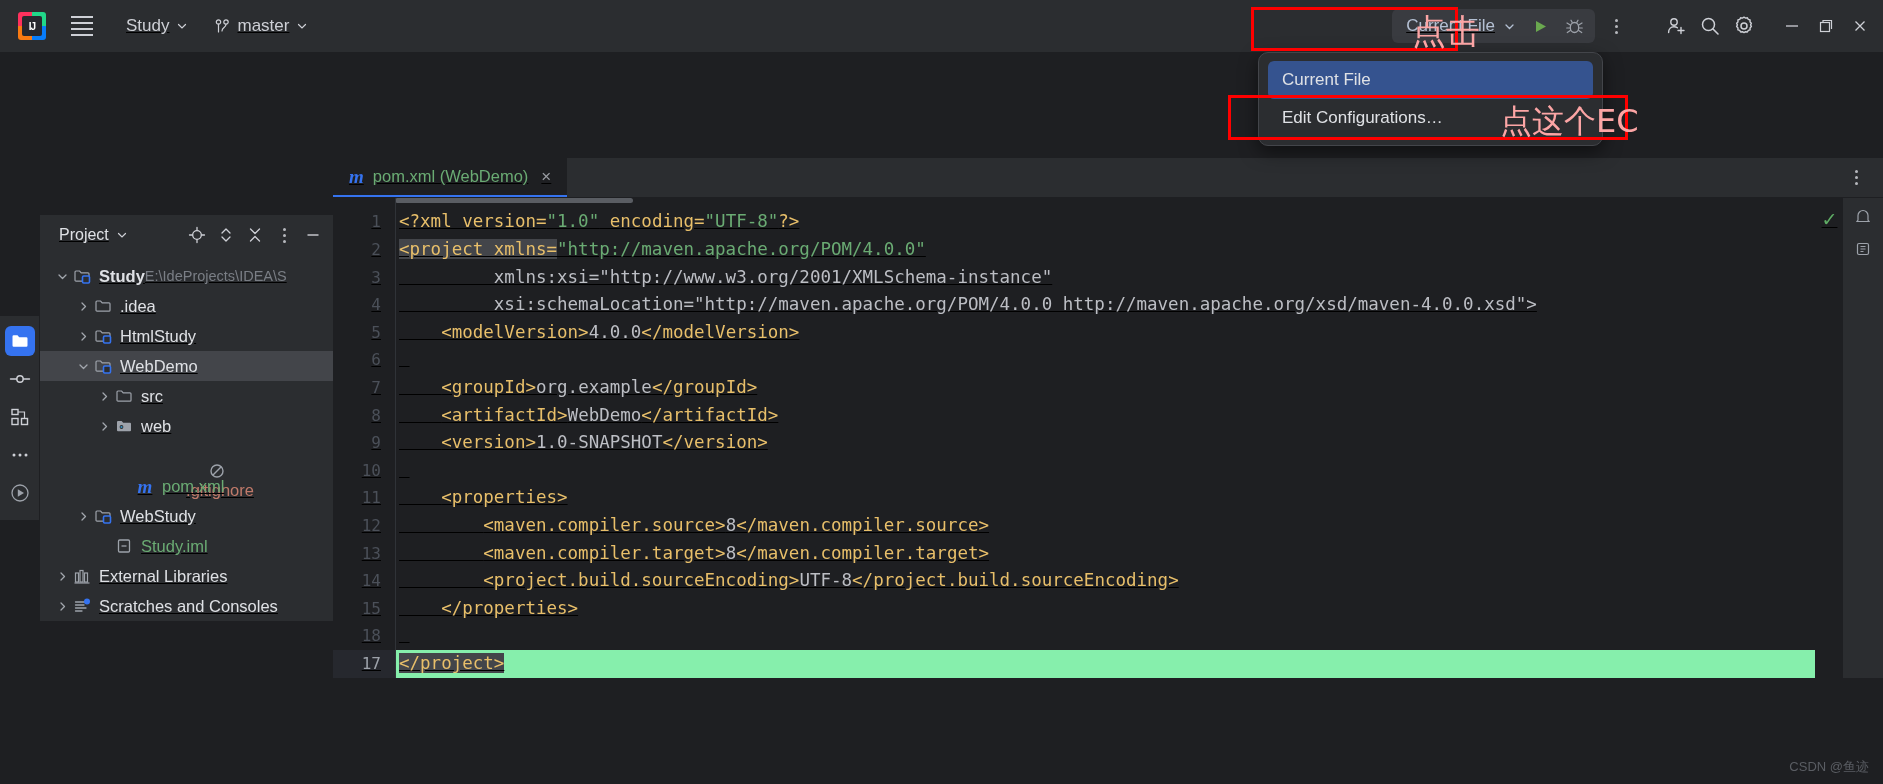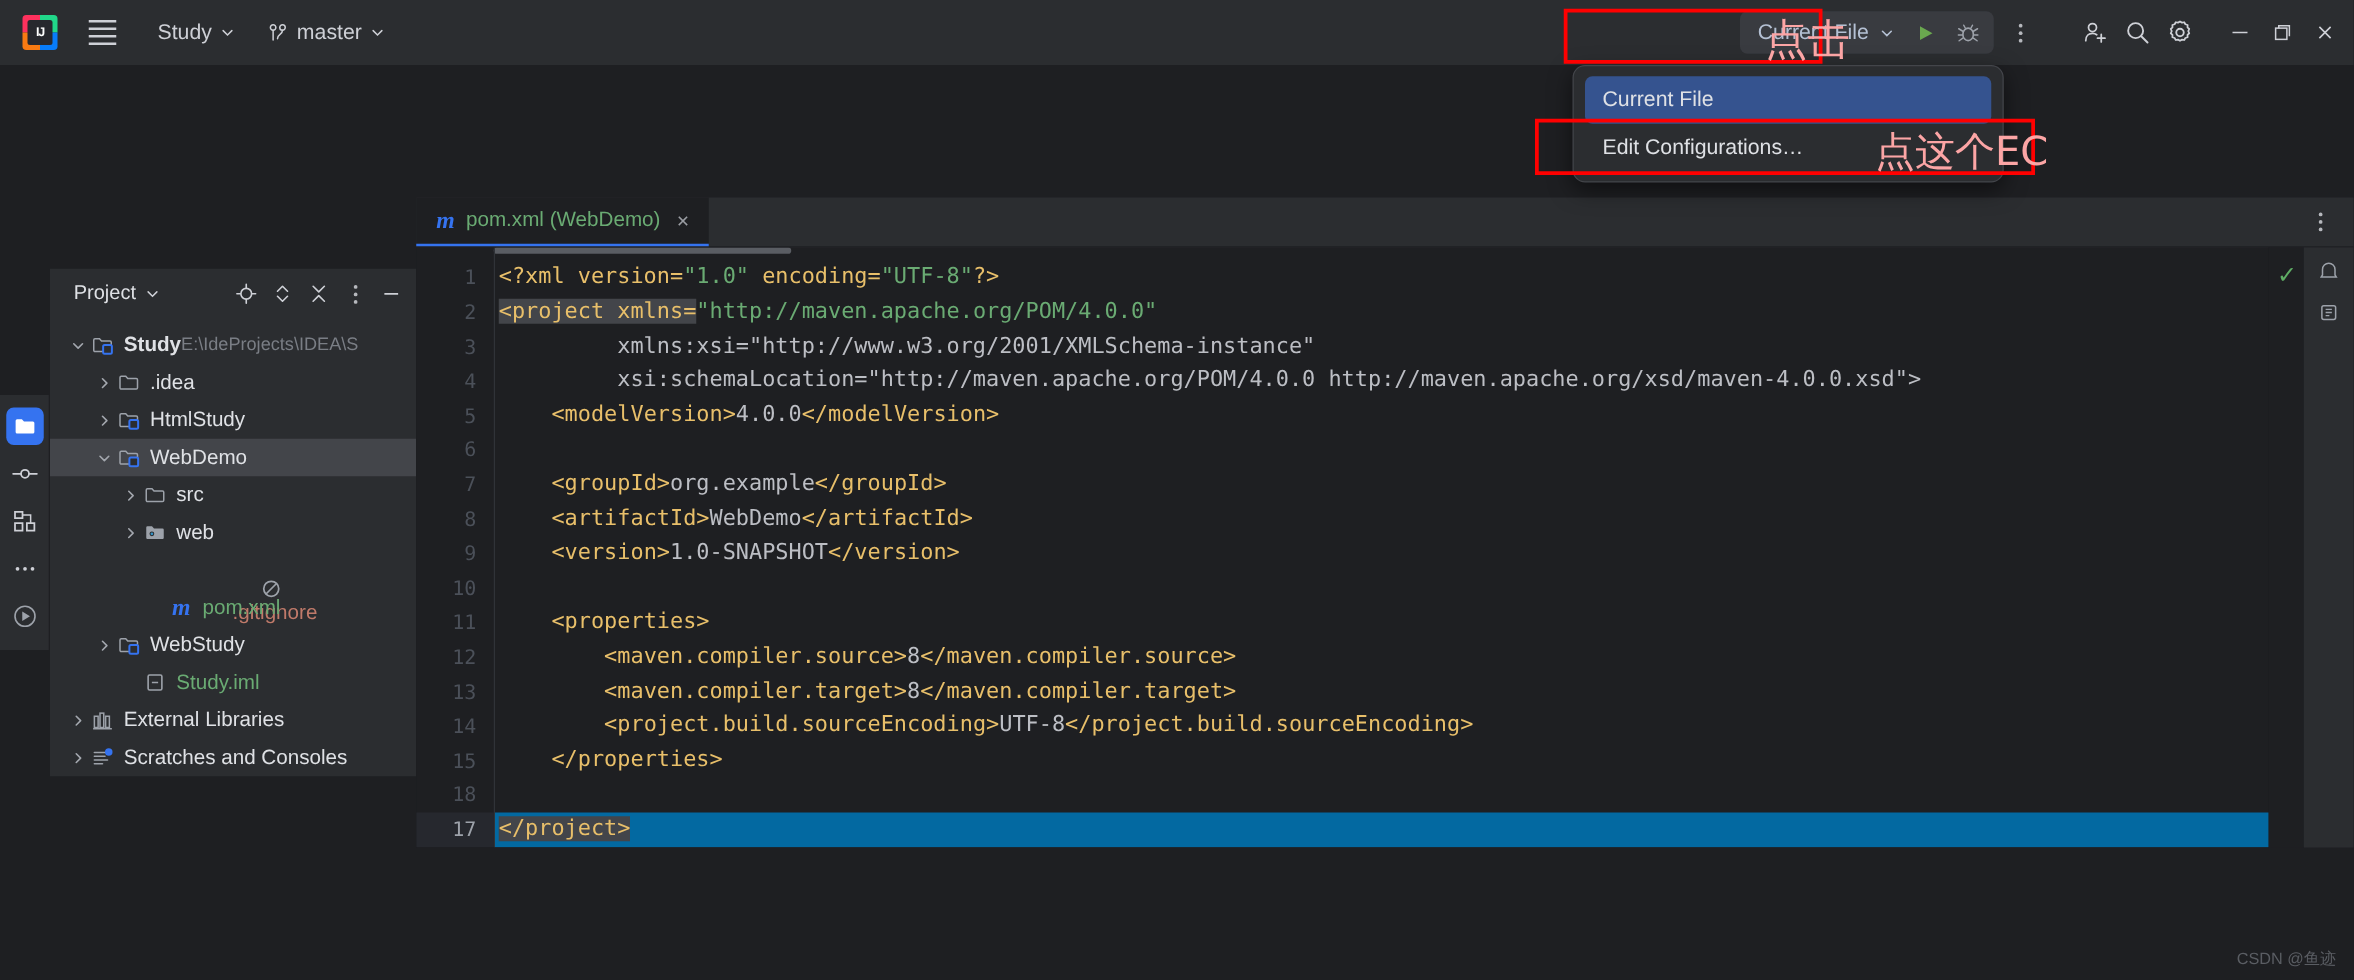--- a/index.html
+++ b/index.html
@@ -2,21 +2,21 @@
 <html><head>
 <meta charset="utf-8">
 <style>
   * { box-sizing: border-box; margin: 0; padding: 0; }
   html, body {
     width: 1883px; height: 784px;
     background: #1e1f22;
     font-family: "Liberation Sans", sans-serif;
     overflow: hidden;
   }
-  .app { position: relative; width: 1883px; height: 784px; display: flex; flex-direction: column; }
+  .app { position: relative; width: 1883px; height: 784px; display: flex; flex-direction: column; text-decoration: underline; }
 
   
   .titlebar {
     height: 52px; flex: 0 0 52px;
     background: #2b2d30;
     display: flex; align-items: center;
     position: relative;
     z-index: 40;
   }
   .tb-left { display: flex; align-items: center; gap: 0px; padding-left: 10px; }
@@ -154,21 +154,21 @@
   .gutter div.cur { color: #9da2aa; }
   .gutter div.curline { background: #26282e; }
 
   .code {
     flex: 1 1 auto; padding-top: 10px; position: relative;
     font-family: "DejaVu Sans Mono", monospace; font-size: 17.5px;
     white-space: pre; color: #bcbec4; overflow: hidden;
     border-left: 1px solid #303338;
   }
   .code .ln { height: 27.6px; line-height: 27.6px; padding-left: 3px; }
-  .code .ln.curline { background: #0369a1; }
+  .code .ln.curline { background: #86efac; }
   .t-tag { color: #e8bf6a; }
   .t-val { color: #6aab73; }
   .t-txt { color: #bcbec4; }
   .hl-sel { background: #43454a; }
 
   
   .insp-bar {
     width: 28px; flex: 0 0 28px; background: #1e1f22;
     display:flex; flex-direction:column; align-items:center; padding-top: 10px;
     border-left: 1px solid #1e1f22;

